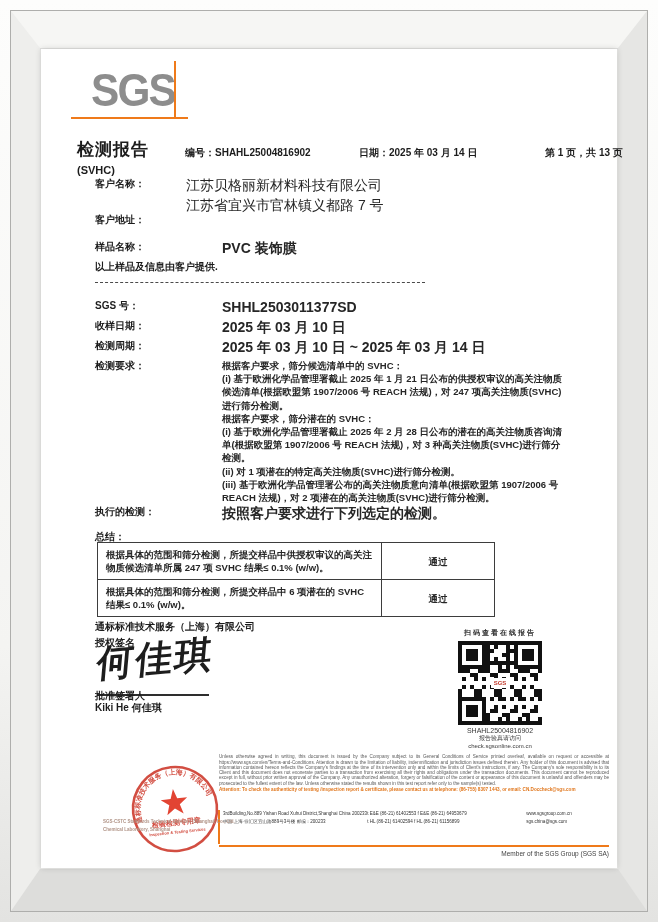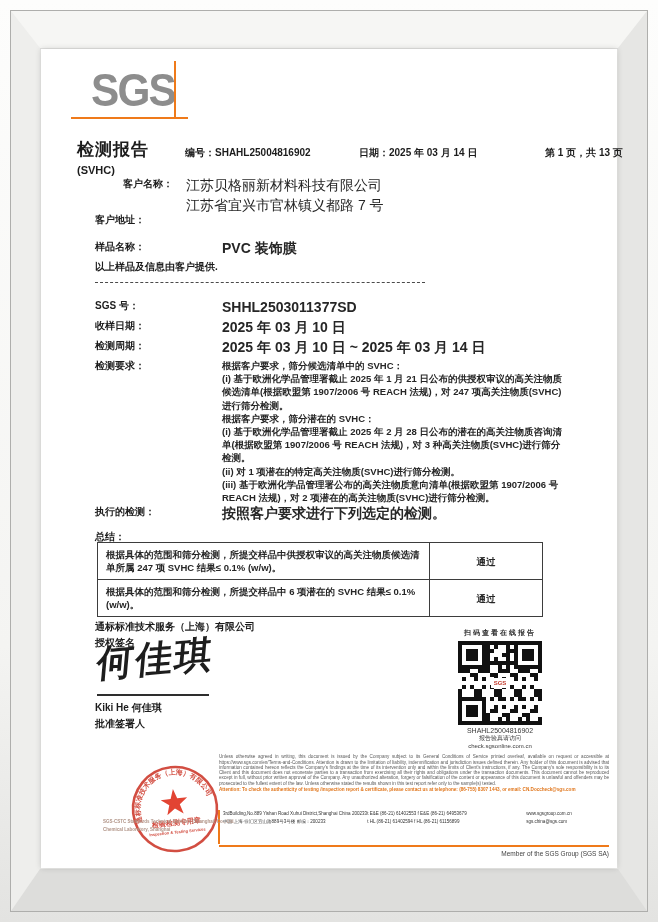--- a/index.html
+++ b/index.html
@@ -31,21 +31,21 @@
   .hfield{font-size:10px;font-weight:bold;color:#1c1c1c;white-space:nowrap;}
   
   .lbl{position:absolute;left:54px;font-size:10px;font-weight:bold;color:#1c1c1c;white-space:nowrap;}
   .val-c{position:absolute;left:114px;font-size:14px;font-weight:normal;color:#262626;white-space:nowrap;margin-left:31px;}
   .val-d{position:absolute;left:181px;font-size:14px;font-weight:bold;color:#262626;white-space:nowrap;}
   .dash{position:absolute;left:54px;top:233px;width:330px;border-top:1.5px dashed #4a4a4a;}
   .req{position:absolute;left:181px;top:310px;width:347px;font-size:9.5px;line-height:13.2px;
     font-weight:bold;color:#262626;}
   .req p{margin:0;}
   
-  table.sum{position:absolute;left:56px;top:493px;width:446px;border-collapse:collapse;padding-left:31px;}
+  table.sum{position:absolute;left:56px;top:493px;width:398px;border-collapse:collapse;padding-left:31px;}
   table.sum td{border:1.2px solid #3d3d3d;font-size:9.5px;font-weight:bold;color:#262626;
     padding:5px 8px;line-height:13px;}
   td.res{width:96px;text-align:center;}
   
   .handwriting{position:absolute;left:58px;top:590px;font-size:37px;color:#1d1d1d;
     transform:rotate(-5deg) skewX(-10deg);transform-origin:0 0;font-weight:600;letter-spacing:2px;}
   .sigline{position:absolute;left:56px;top:645px;width:112px;border-top:2px solid #2e2e2e;}
   
   .qr-block{position:absolute;left:412px;top:579px;width:94px;text-align:center;}
   .qr-caption{font-size:7px;font-weight:bold;letter-spacing:2px;color:#2e2e2e;}
@@ -95,21 +95,21 @@
     </div>
     <div class="abs hfield" style="left:144px;top:97px;">
       <span>编号：</span><span>SHAHL25004816902</span>
     </div>
     <div class="abs hfield" style="left:318px;top:97px;">
       <span>日期：</span><span>2025 年 03 月 14 日</span>
     </div>
     <div class="abs hfield" style="left:504px;top:97px;">第 1 页，共 13 页</div>
 
     <div>
-      <span class="lbl" style="top:128px;margin-left:28px;">客户名称：</span>
+      <span class="lbl" style="top:128px;">客户名称：</span>
       <span class="val-c" style="top:128px;">江苏贝格丽新材料科技有限公司</span>
     </div>
     <div>
       <span class="lbl" style="top:164px;">客户地址：</span>
       <span class="val-c" style="top:148px;">江苏省宜兴市官林镇义都路 7 号</span>
     </div>
 
     <div>
       <span class="lbl" style="top:191px;">样品名称：</span>
       <span class="val-d" style="top:191px;">PVC 装饰膜</span>
@@ -156,21 +156,21 @@
         <td class="res">通过</td>
       </tr>
     </tbody>
       </table>
 
     <div class="lbl" style="top:571px;">通标标准技术服务（上海）有限公司</div>
     <div class="lbl" style="top:587px;">授权签名</div>
     <div class="handwriting">何佳琪</div>
     <div class="sigline"></div>
     <div class="lbl" style="top:652px;">Kiki He 何佳琪</div>
-    <div class="lbl" style="top:668px;">批准签署人</div>
+    <div class="lbl" style="top:640px;">批准签署人</div>
 
     <div class="qr-block">
       <div class="qr-caption">扫码查看在线报告</div>
       <div class="qr-wrap">
         <svg id="qrsvg" width="84" height="84" viewBox="0 0 84 84" fill="#111">
             <rect x="0" y="0" width="4" height="4"></rect>
             <rect x="4" y="0" width="4" height="4"></rect>
             <rect x="8" y="0" width="4" height="4"></rect>
             <rect x="12" y="0" width="4" height="4"></rect>
             <rect x="16" y="0" width="4" height="4"></rect>

